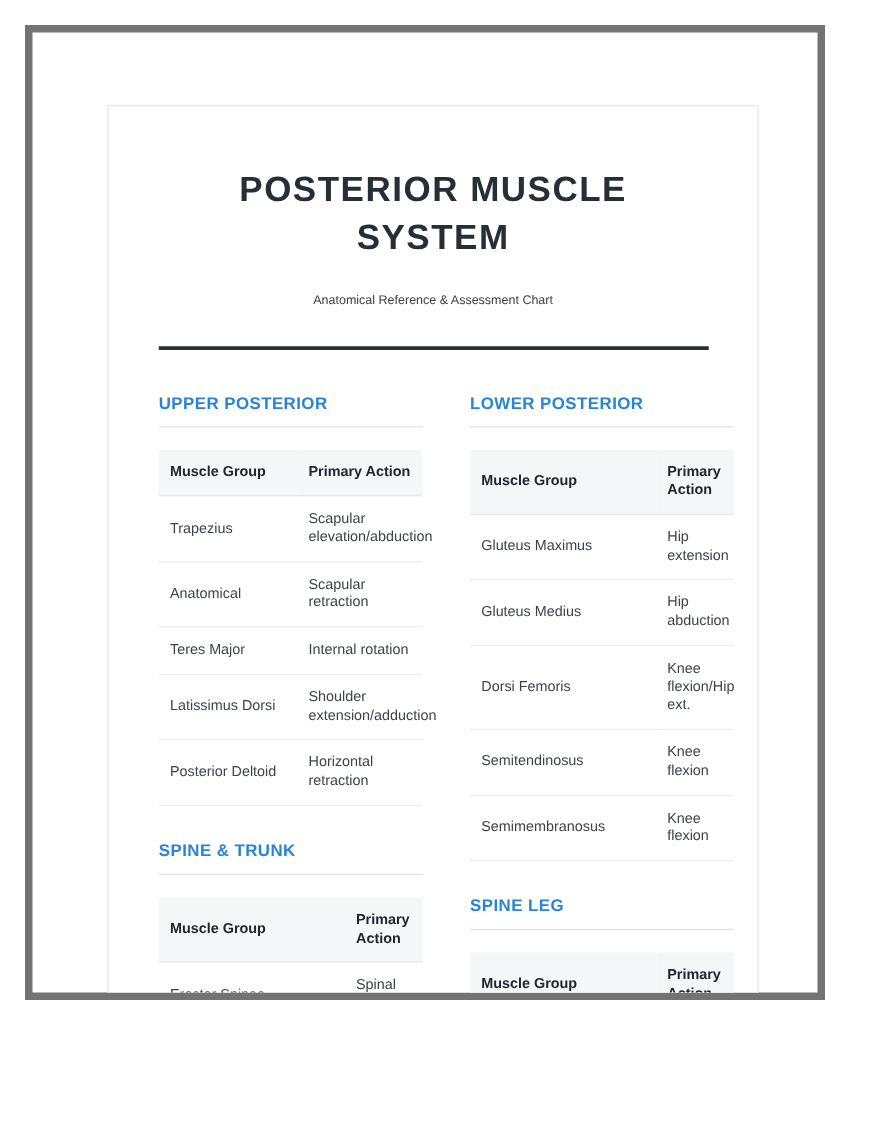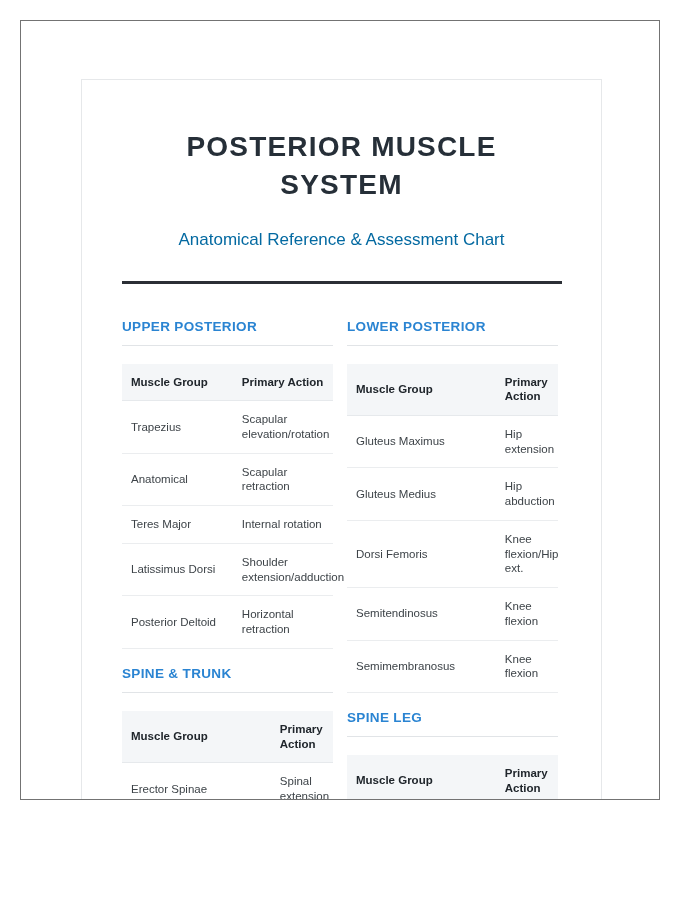--- a/index.html
+++ b/index.html
@@ -12,21 +12,21 @@
     overflow: hidden;
   }
 
   
   #viewport-frame {
     position: absolute;
     left: 20px;
     top: 20px;
     width: 640px;
     height: 780px;
-    border: 1px solid #737373;
+    border: 6px solid #737373;
     box-sizing: border-box;
     background: #ffffff;
     overflow: hidden;
   }
 
   
   #document-page {
     position: absolute;
     left: 60px;      
     top: 58px;       
@@ -54,44 +54,44 @@
     font-size: 28px;
     font-weight: bold;
     letter-spacing: 1.2px;
     color: #262f38;
     line-height: 1.35;
     margin: 0 auto;
     max-width: 360px;
   }
   #doc-subtitle {
     margin-top: 26px;
-    font-size: 17px;
-    color: #0369a1;
+    font-size: 10px;
+    color: #404040;
     font-weight: normal;
   }
   #header-rule {
     margin: 31px auto 0 auto;
     width: 440px;
     height: 3px;
     background: #2b2f35;
   }
 
   
   #columns {
     display: flex;
-    gap: 14px;
+    gap: 38px;
     margin-top: 35px;
   }
   .column {
     width: 211px;
     flex: 0 0 211px;
   }
 
   .section { margin-bottom: 4px; }
-  .section + .section { margin-top: 17px; }
+  .section + .section { margin-top: 28px; }
 
   .section-heading {
     font-size: 13.5px;
     font-weight: bold;
     color: #2a84d2;
     letter-spacing: 0.35px;
     padding-bottom: 11px;
     border-bottom: 1px solid #e1e4e7;
     margin-bottom: 18px;
   }
@@ -148,21 +148,21 @@
             <table class="muscle-table w-narrow">
               <thead>
                 <tr>
                   <th>Muscle Group</th>
                   <th>Primary Action</th>
                 </tr>
               </thead>
               <tbody>
                 <tr>
                   <td>Trapezius</td>
-                  <td>Scapular elevation/rotation</td>
+                  <td>Scapular elevation/abduction</td>
                 </tr>
                 <tr>
                   <td>Anatomical</td>
                   <td>Scapular retraction</td>
                 </tr>
                 <tr>
                   <td>Teres Major</td>
                   <td>Internal rotation</td>
                 </tr>
                 <tr>

